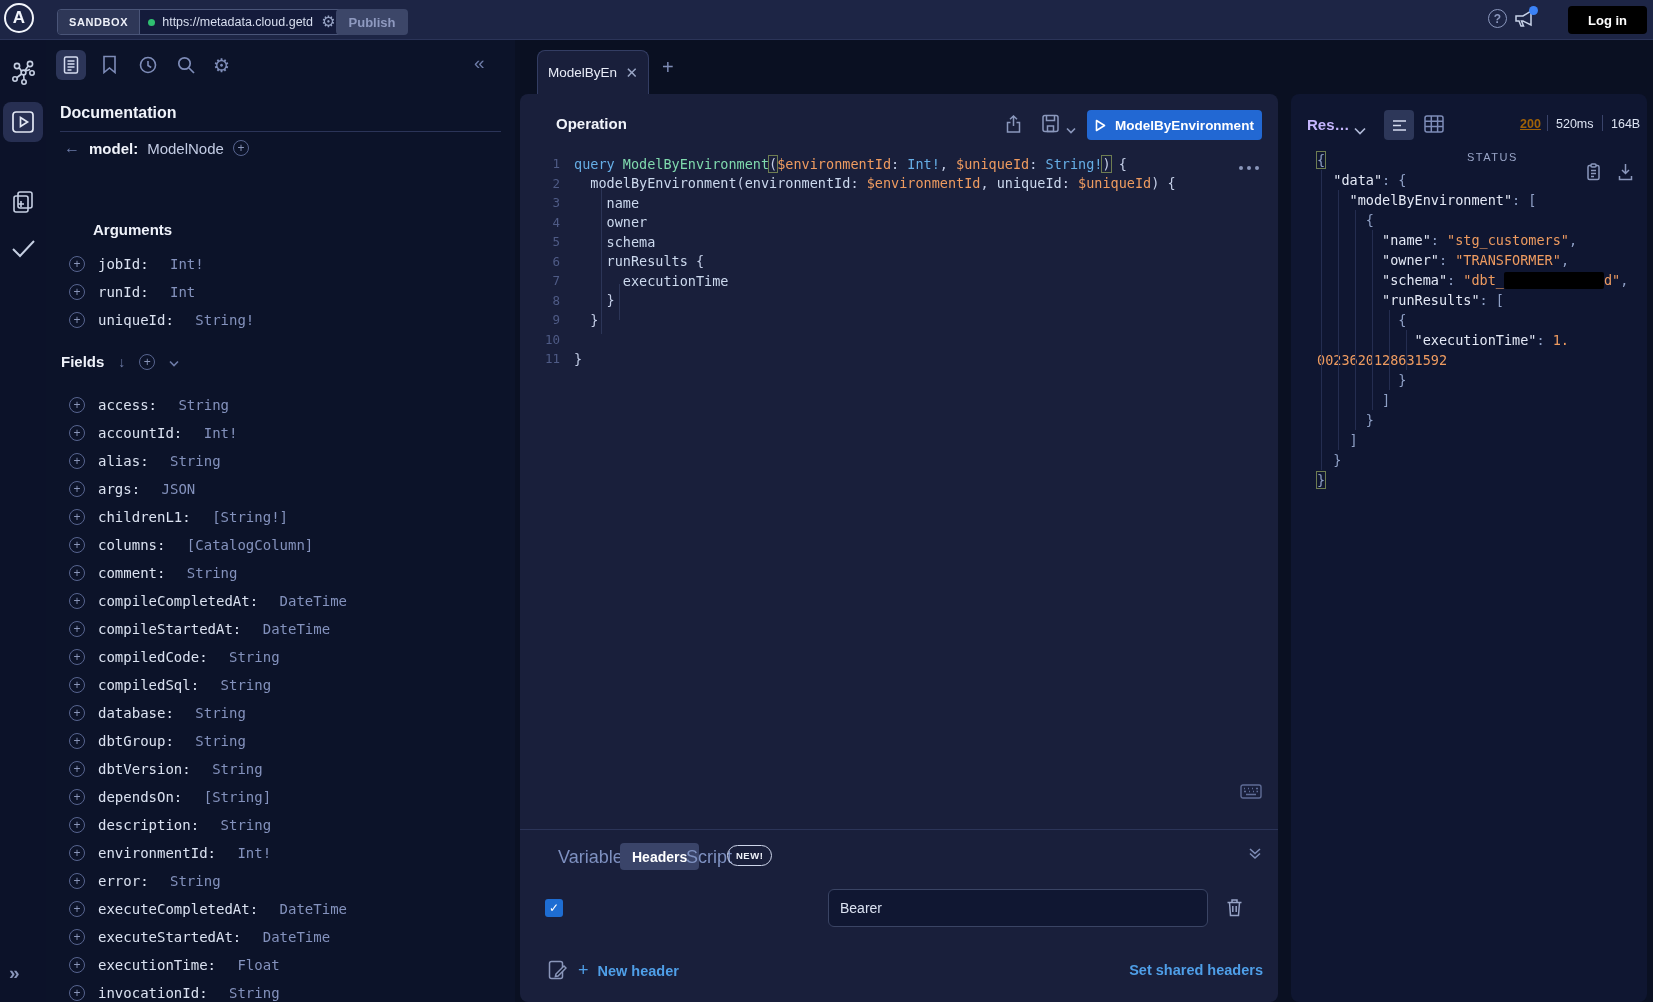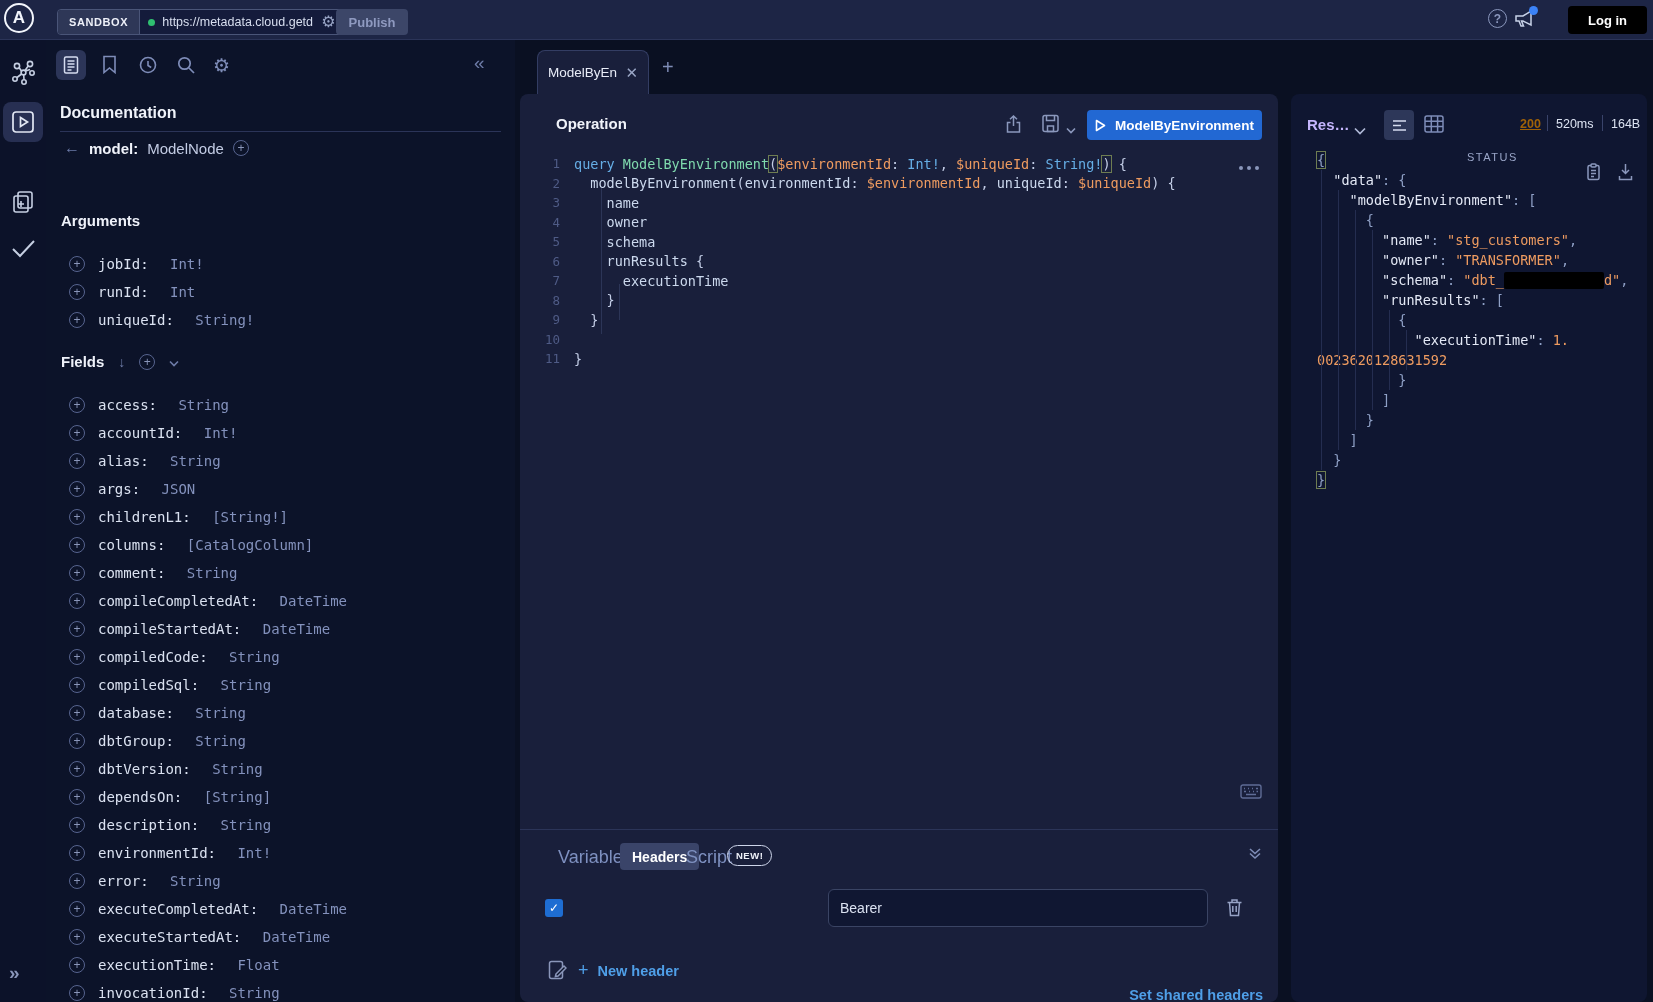--- a/index.html
+++ b/index.html
@@ -96,21 +96,21 @@
     border-radius:6px; color:#eef1f9; font-size:14px; font-family:"Liberation Sans", sans-serif; padding:0 14px; }
   .val-box { position:absolute; left:828px; top:889px; width:380px; height:38px; background:#101732; border:1px solid #3a4464;
     border-radius:6px; display:flex; align-items:center; gap:8px; padding:0 11px; }
   .bearer-label { font-size:14px; color:#dbe2f1; flex:none; }
   .token-redact { background:#000; border-radius:2px; height:30px; flex:1; display:flex; align-items:center; padding:0 14px; }
   .token-text { color:#fff; font-size:13px; font-weight:bold; font-family:"DejaVu Sans Mono", monospace; letter-spacing:.5px; }
   .trash-ic { position:absolute; left:1226px; top:898px; color:#97a3c6; }
   .pageedit-ic { position:absolute; left:548px; top:960px; color:#8a96ba; }
   .new-header-link { position:absolute; left:578px; top:960px; display:flex; gap:9px; align-items:center;
     color:#4f9fe8; font-size:14.5px; font-weight:bold; }
-  .shared-link { position:absolute; left:1063px; top:962px; width:200px; text-align:right; color:#4f9fe8; font-size:14.5px; font-weight:bold;margin-top:25px; }
+  .shared-link { position:absolute; left:1063px; top:962px; width:200px; text-align:right; color:#4f9fe8; font-size:14.5px; font-weight:bold; }
 
   
   .resp-panel { position:absolute; left:1291px; top:94px; width:356px; height:908px; background:#0f1631; border-radius:8px; }
   .resp-title { position:absolute; left:1307px; top:116px; font-size:15px; font-weight:bold; color:#c4b5fd; }
   .resp-chev { position:absolute; left:1354px; top:121px; color:#aeb8d6; }
   .view-tile-active { position:absolute; left:1384px; top:110px; width:30px; height:30px; background:#2d3759; border-radius:4px;
     display:flex; align-items:center; justify-content:center; color:#d5dcef; }
   .view-tile { position:absolute; left:1424px; top:115px; color:#7e8cb8; }
   .status-label { position:absolute; left:1467px; top:119px; font-size:11px; letter-spacing:1.5px; color:#9aa6c8;margin-top:32px; }
   .status-code { position:absolute; left:1520px; top:117px; font-size:12.5px; font-weight:bold; color:#a16207;text-decoration:underline; }
@@ -210,21 +210,21 @@
     <div class="docs-title">Documentation</div>
     <div class="docs-divider"></div>
 
     <div class="crumb-row">
       <span class="back-arrow">←</span>
       <span class="crumb-name">model:</span>
       <span class="crumb-type">ModelNode</span>
       <span class="oplus">+</span>
     </div>
 
-    <div class="docs-h" style="top:172px;">Arguments</div>
+    <div class="docs-h" style="top:181px;margin-left:32px;">Arguments</div>
     <div class="abs" style="left:23px; top:210px;">
         <div class="doc-row">
           <span class="oplus">+</span>
           <span class="fname">jobId:</span>
           <span class="ftype"> Int!</span>
         </div>
         <div class="doc-row">
           <span class="oplus">+</span>
           <span class="fname">runId:</span>
           <span class="ftype"> Int</span>

